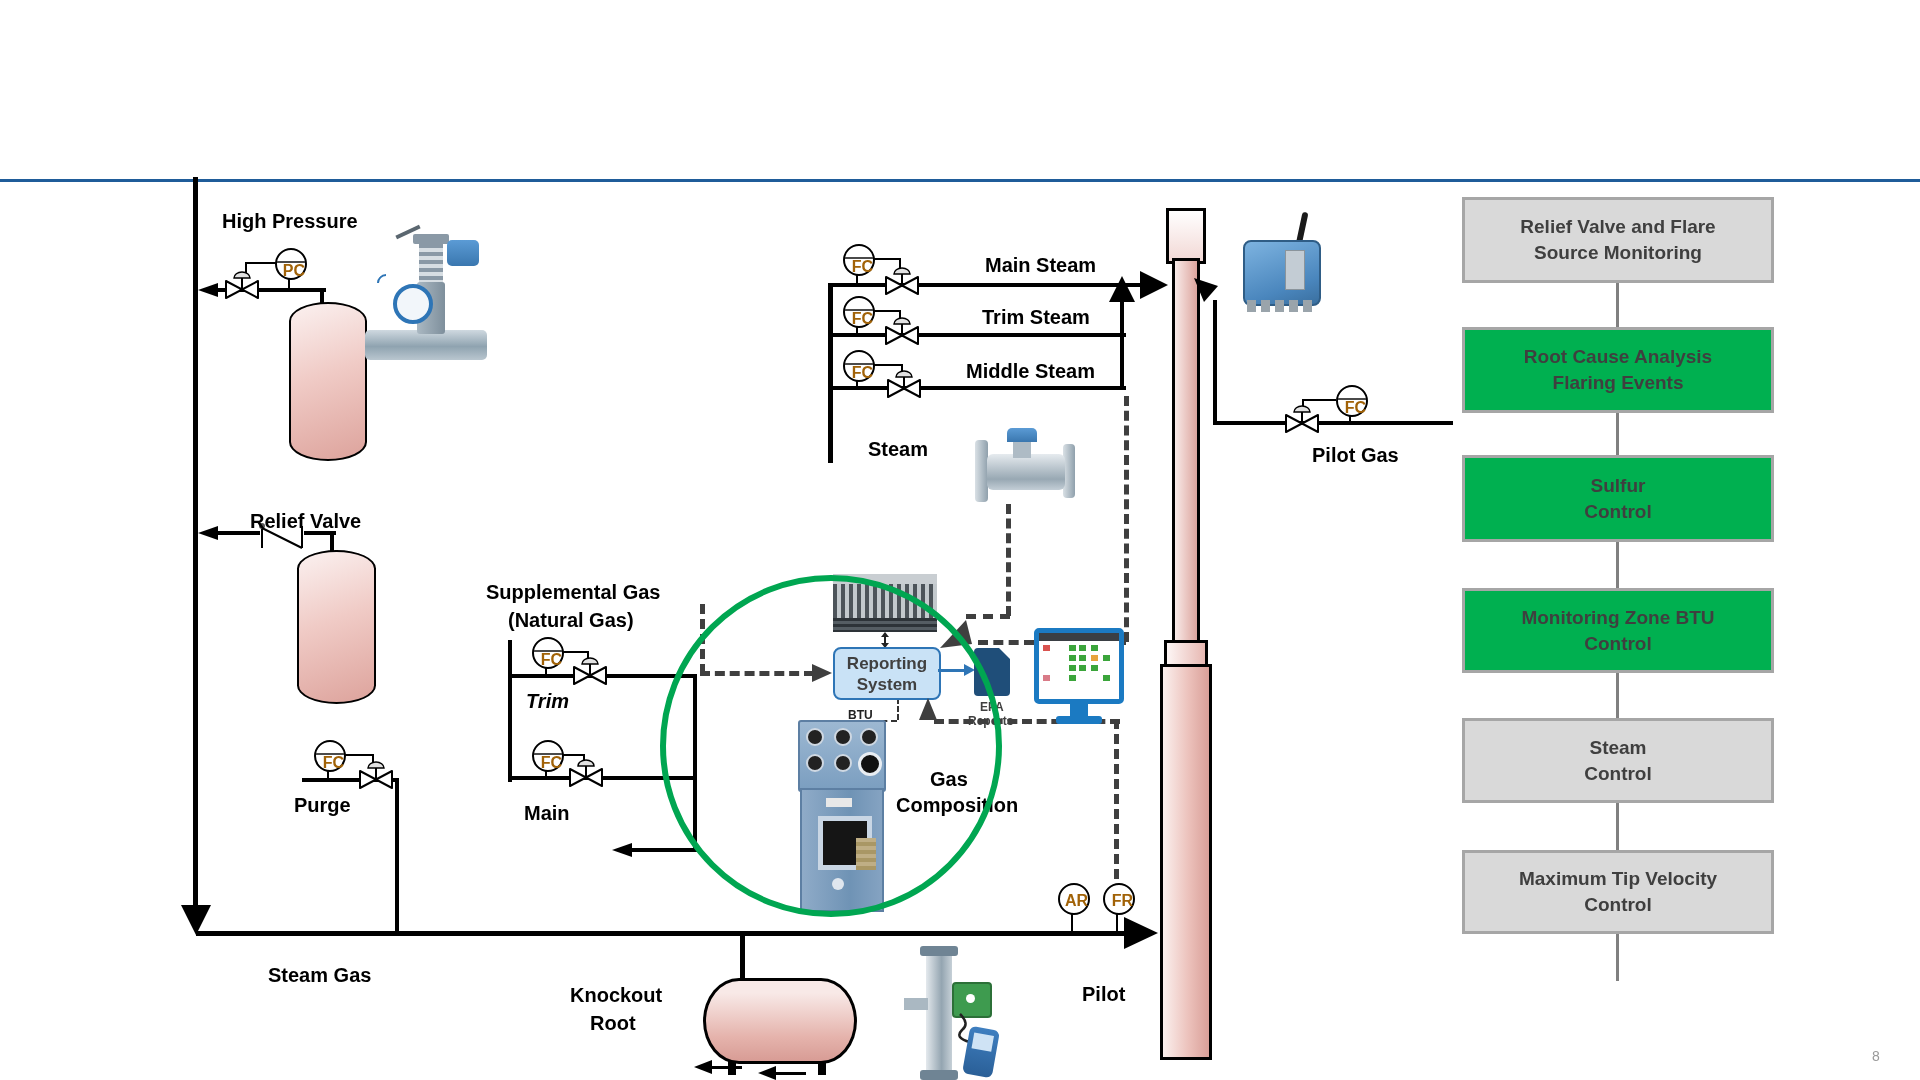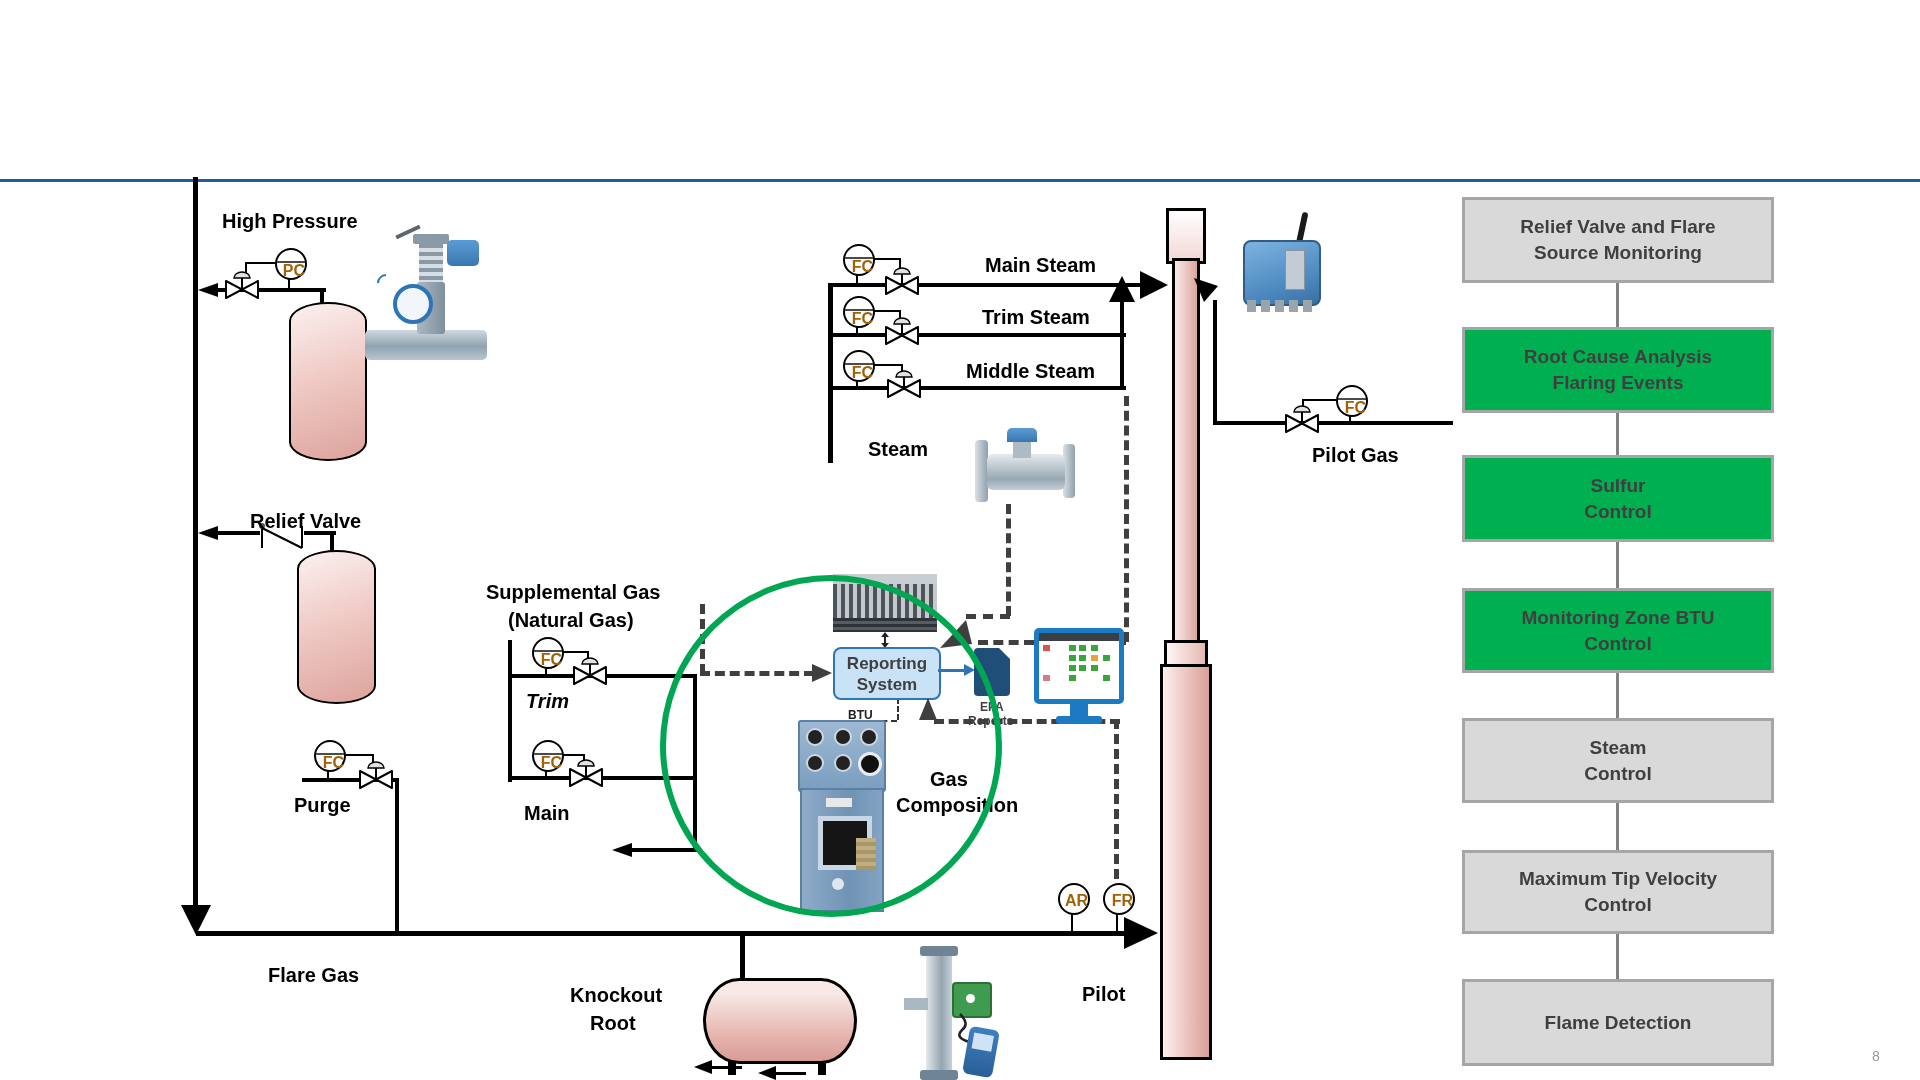--- a/index.html
+++ b/index.html
@@ -73,29 +73,26 @@
       <div>Control</div>
     </div>
   <div class="side-box" style="top:718px;height:79px;">
       <div>Steam</div>
       <div>Control</div>
     </div>
   <div class="side-box" style="top:850px;height:78px;">
       <div>Maximum Tip Velocity</div>
       <div>Control</div>
     </div>
-  <div class="side-box" style="top:979px;height:81px;">
-      <div>Flame Detection</div>
-    </div>
 
   <div class="vl" style="left:193px;top:177px;height:728px;"></div>
   <div class="arr" style="left:181px;top:905px;border-left:15px solid transparent;border-right:15px solid transparent;border-top:30px solid #000;"></div>
   <div class="hl" style="left:196px;top:931px;width:930px;"></div>
   <div class="arr" style="left:1124px;top:917px;border-top:16px solid transparent;border-bottom:16px solid transparent;border-left:34px solid #000;"></div>
-  <div class="lbl" style="left:268px;top:964px;">Flare Gas</div>
+  <div class="lbl" style="left:268px;top:964px;">Steam Gas</div>
 
   <div class="lbl" style="left:222px;top:210px;">High Pressure</div>
   <div class="arr" style="left:198px;top:283px;border-top:7px solid transparent;border-bottom:7px solid transparent;border-right:20px solid #000;"></div>
   <div class="hl" style="left:216px;top:288px;width:110px;height:4px;"></div>
   <div class="valve" style="left:224px;top:270px;"><svg width="36" height="30" viewBox="0 0 36 30">
         <path d="M2 11 L34 28 L34 11 L2 28 Z" fill="#fff" stroke="#000" stroke-width="2" stroke-linejoin="round"></path>
         <line x1="18" y1="19" x2="18" y2="8" stroke="#000" stroke-width="2"></line>
         <path d="M10 8 A8 6 0 0 1 26 8 Z" fill="#e2e2e2" stroke="#000" stroke-width="1.5"></path>
       </svg></div>
   <div class="inst" style="left:275px;top:248px;">

